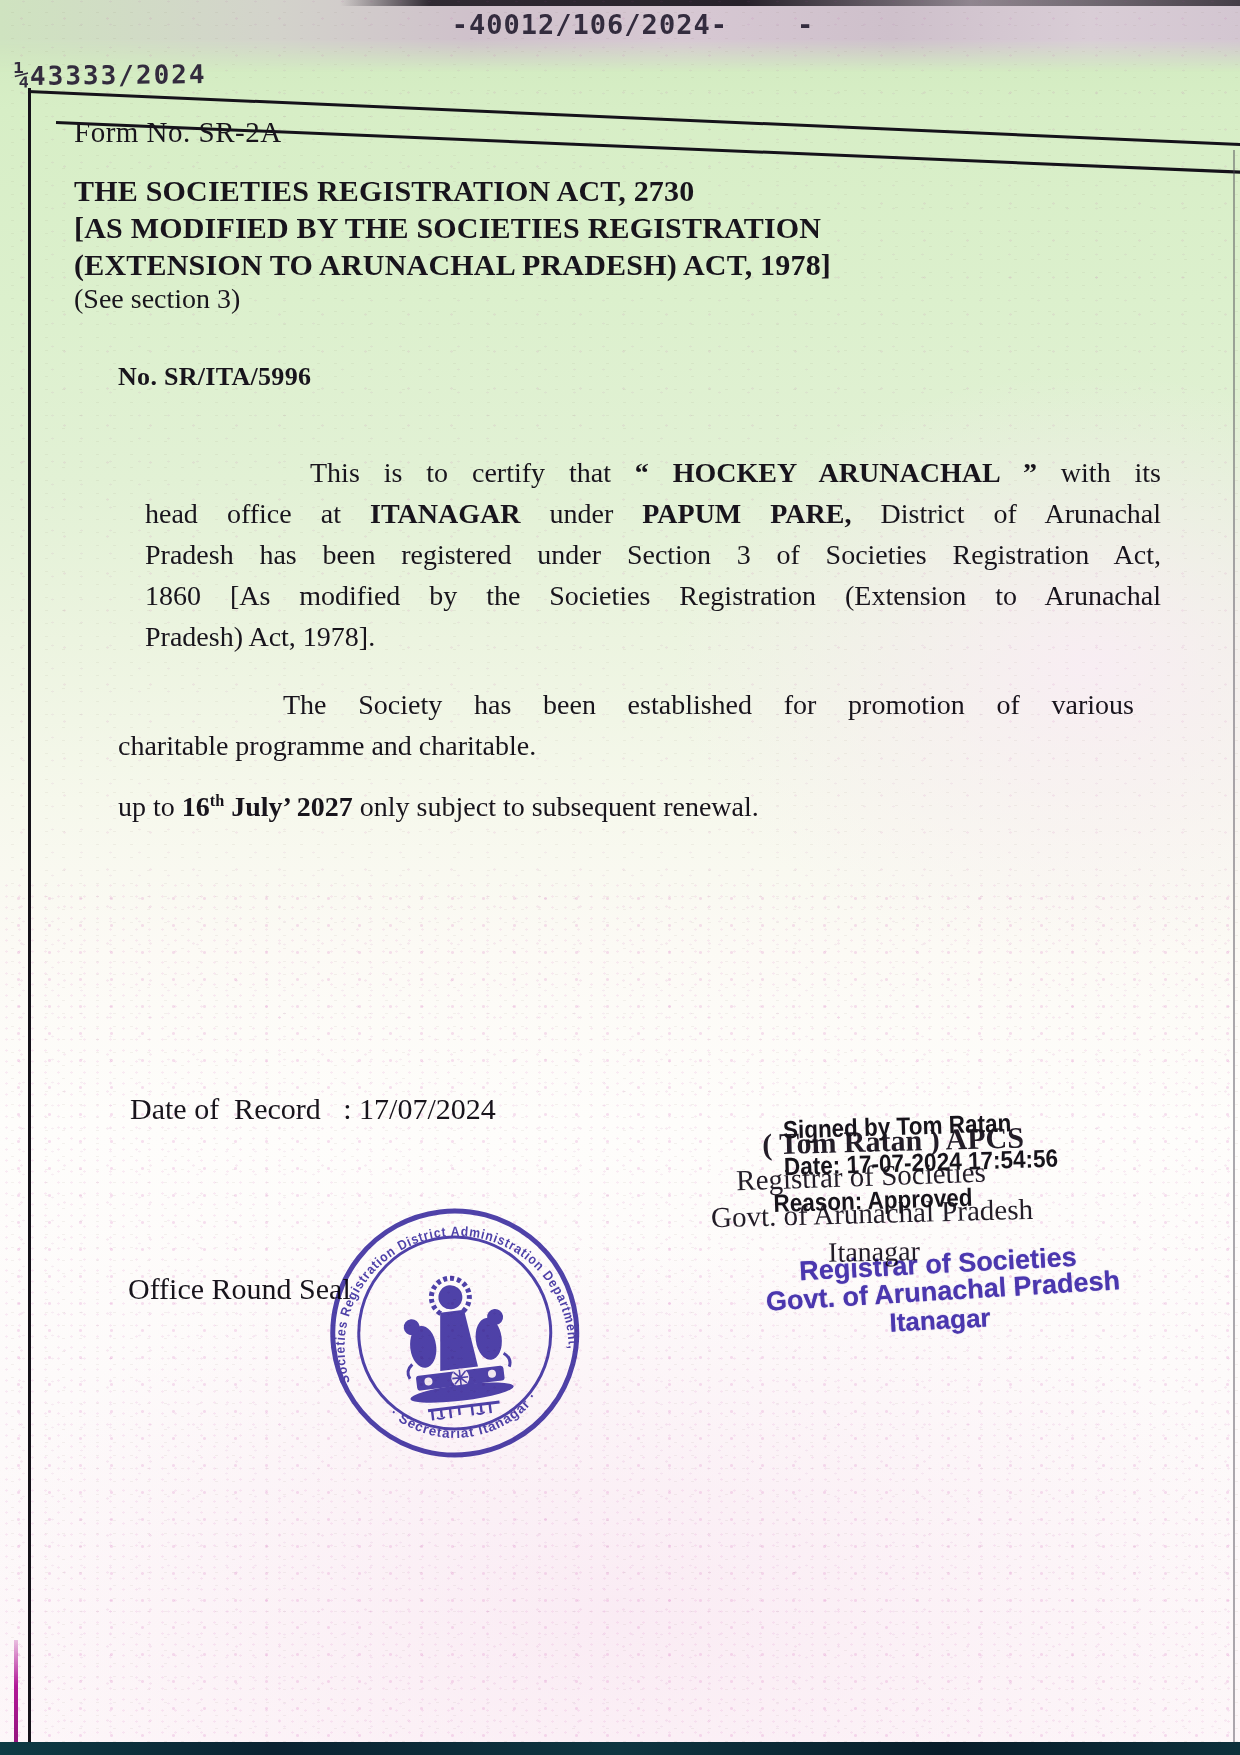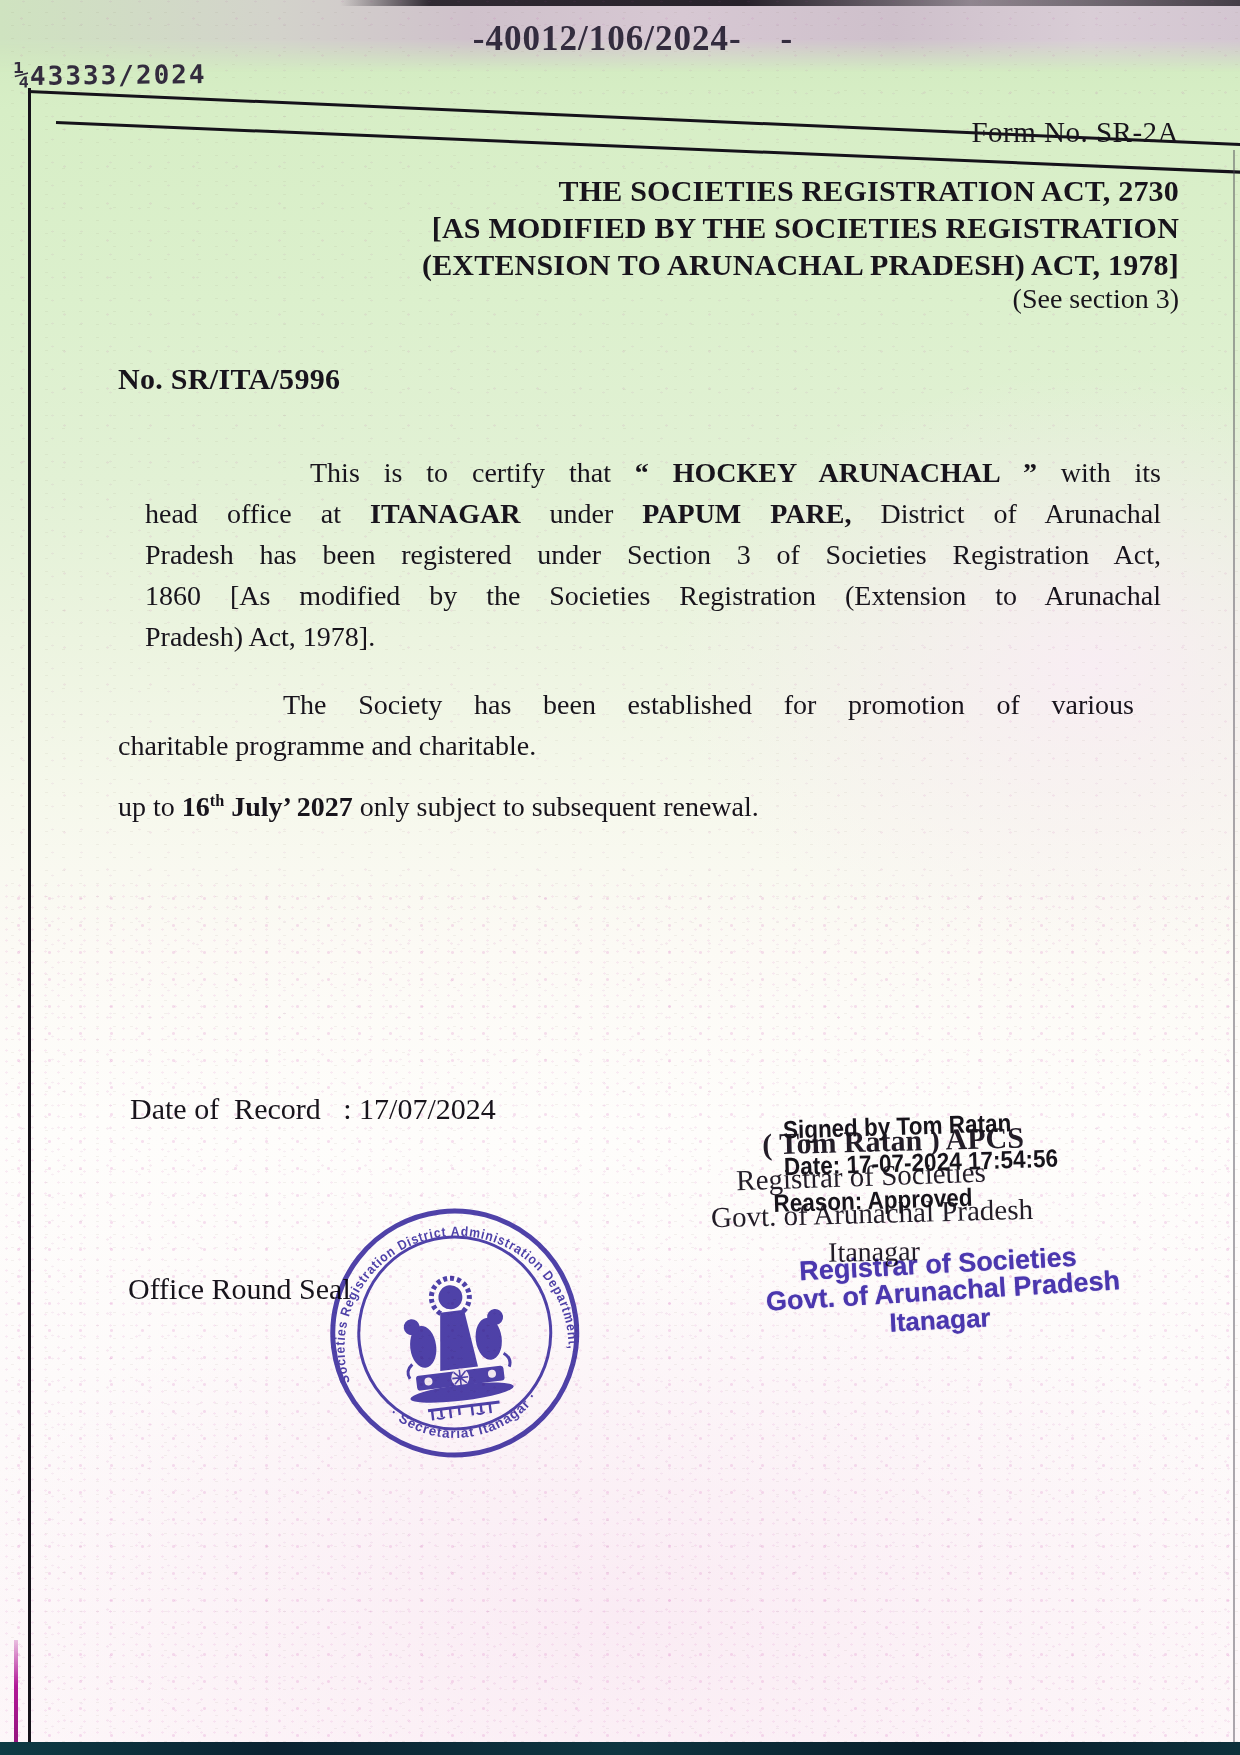--- a/index.html
+++ b/index.html
@@ -50,30 +50,30 @@
     background:linear-gradient(180deg,rgba(178,24,152,.25),#b21898 40%,#8e1478); }
   
   .frame-left  { left:28px; top:88px; width:3px; height:1667px; background:#15121a; }
   .frame-right { left:1233px; top:150px; width:2px; height:1592px; background:rgba(70,66,80,.45); }
   .frame-top-outer { left:28px; top:90px; width:1220px; height:3px; background:#15121a;
     transform:rotate(2.5deg); transform-origin:left center; }
   .frame-top-inner { left:56px; top:121px; width:1195px; height:3px; background:#15121a;
     transform:rotate(2.4deg); transform-origin:left center; }
   
   .mono { font-family:"DejaVu Sans Mono", monospace; color:#332c3e; white-space:pre; }
-  .top-number { top:19px; left:633px; transform:translateX(-50%); font-size:35px; letter-spacing:1px; font-weight:bold;font-family:Liberation Serif, serif; }
+  .top-number { top:9px; left:633px; transform:translateX(-50%); font-size:27px; letter-spacing:1px; font-weight:bold; }
   .corner-number { top:60px; left:30px; font-size:26px; letter-spacing:2px; font-weight:bold; transform:rotate(-.6deg); }
   .cut-mark { top:60px; left:14px; width:14px; height:28px; overflow:hidden;
     font-family:"DejaVu Sans Mono",monospace; font-size:26px; font-weight:bold; color:#332c3e; }
   
-  .center-col { left:64px; width:1115px; text-align:right; }
+  .center-col { left:74px; width:1115px; text-align:left; }
   .form-no { top:116px; font-size:29px; letter-spacing:.5px; }
   .act-title { top:172px; font-weight:bold; font-size:30px; line-height:37px; letter-spacing:.2px; }
   .see-section { top:283px; font-size:28px; }
-  .reg-no { left:118px; top:362px; font-size:30px; font-weight:bold; letter-spacing:.3px; }
+  .reg-no { left:118px; top:362px; font-size:26px; font-weight:bold; letter-spacing:.3px; }
   
   .para { left:118px; width:1016px; font-size:28px; line-height:41px; }
   .para .line { text-align:justify; text-align-last:justify; }
   .para .line.last { text-align-last:left; }
   .para .b { font-weight:bold; }
   .para .sup { vertical-align:super; font-size:.58em; line-height:0; }
   .p1 { top:452px;margin-left:27px; } .p2 { top:684px; } .p3 { top:786px; }
   
   .date-record { left:130px; top:1092px; font-size:30px; white-space:pre; }
   .seal-label { left:128px; top:1272px; font-size:30px; }

